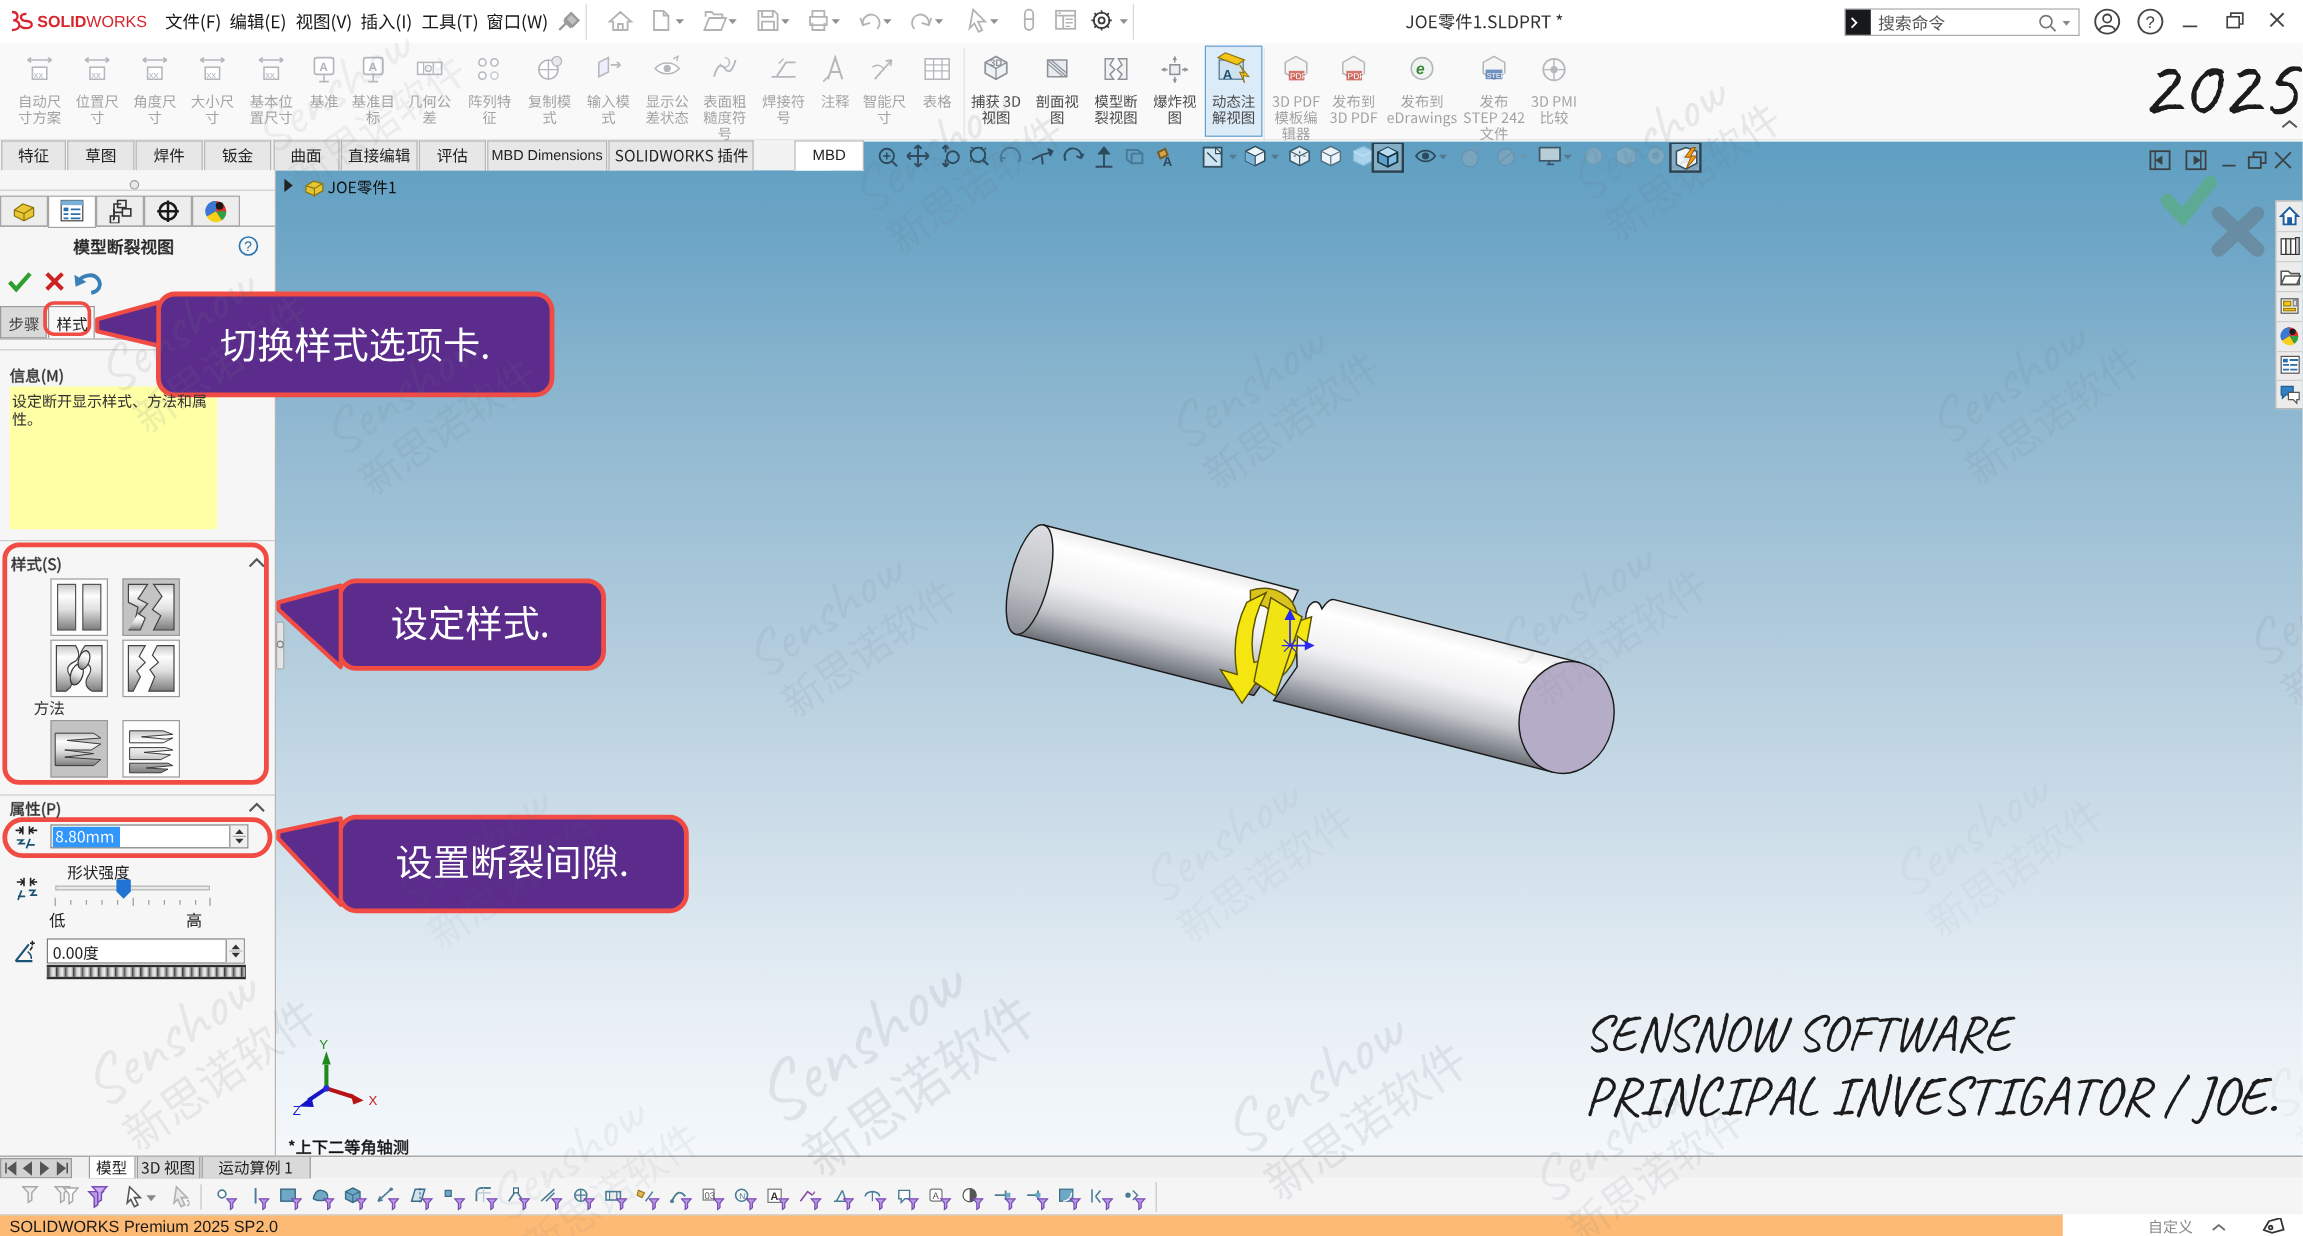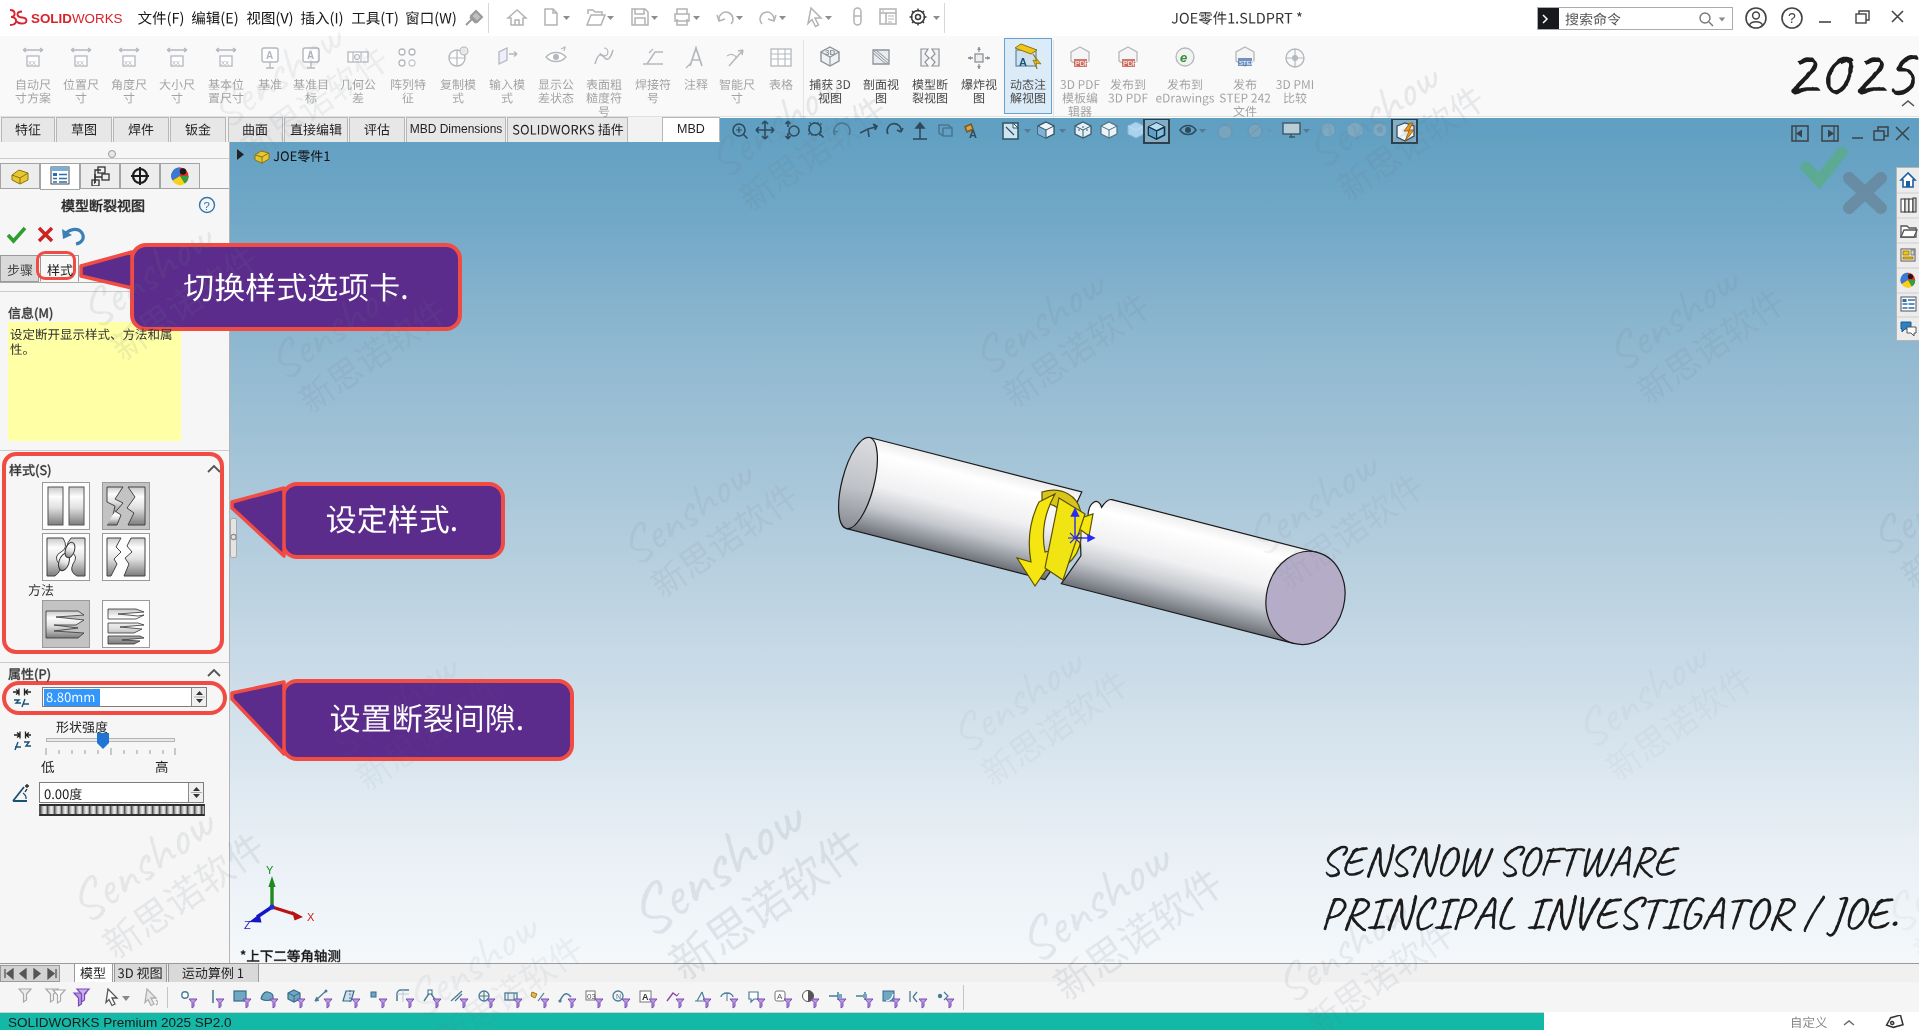--- a/index.html
+++ b/index.html
@@ -21,21 +21,21 @@
 .sep{position:absolute;left:0;width:229px;height:1px;background:#cccccc}
 .stylebtn{position:absolute;width:48px;height:48px;background:#fdfdfd;border:1px solid #9a9a9a}
 .stylebtn.sel{background:#c3c3c3}
 .redbox{position:absolute;border:4px solid #f14c44;border-radius:14px;z-index:30}
 .callout{position:absolute;background:#5b2c8b;border:4px solid #f14c44;border-radius:16px;z-index:31}
 
 #bottabs{position:absolute;left:0;top:963px;width:1919px;height:19px;background:#f0f0f0;border-top:1px solid #9a9a9a;z-index:5}
 .btab{position:absolute;top:0px;height:19px;background:#d9d9d9;border:1px solid #9a9a9a;border-top:none;color:#222;font-size:13px;text-align:center;line-height:18px}
 .btab.act{background:#fff}
 #bottombar{position:absolute;left:0;top:982px;width:1919px;height:30px;background:#f5f5f6;z-index:5}
-#statusbar{position:absolute;left:0;top:1012px;width:1544px;height:18px;background:#14b8a6;border-top:1px solid #d0d0d0;font-size:13px;color:#222;z-index:5}
+#statusbar{position:absolute;left:0;top:1012px;width:1719px;height:18px;background:#fdba74;border-top:1px solid #d0d0d0;font-size:13px;color:#222;z-index:5}
 
 .vln{position:absolute;width:1px;background:#c9c9c9}
 .caret{position:absolute;width:0;height:0;border-left:4px solid transparent;border-right:4px solid transparent;border-top:4px solid #888}
 </style></head>
 <body>
 
 <div id="titlebar">
   <svg class="abs" style="left:6px;top:7px" width="120" height="22" viewBox="0 0 120 22">
     <g fill="none" stroke="#d8242c" stroke-width="1.9">
         <path d="M4 3 C10 3 10 10 5 10 C12 10 12 18 4 18"></path>

